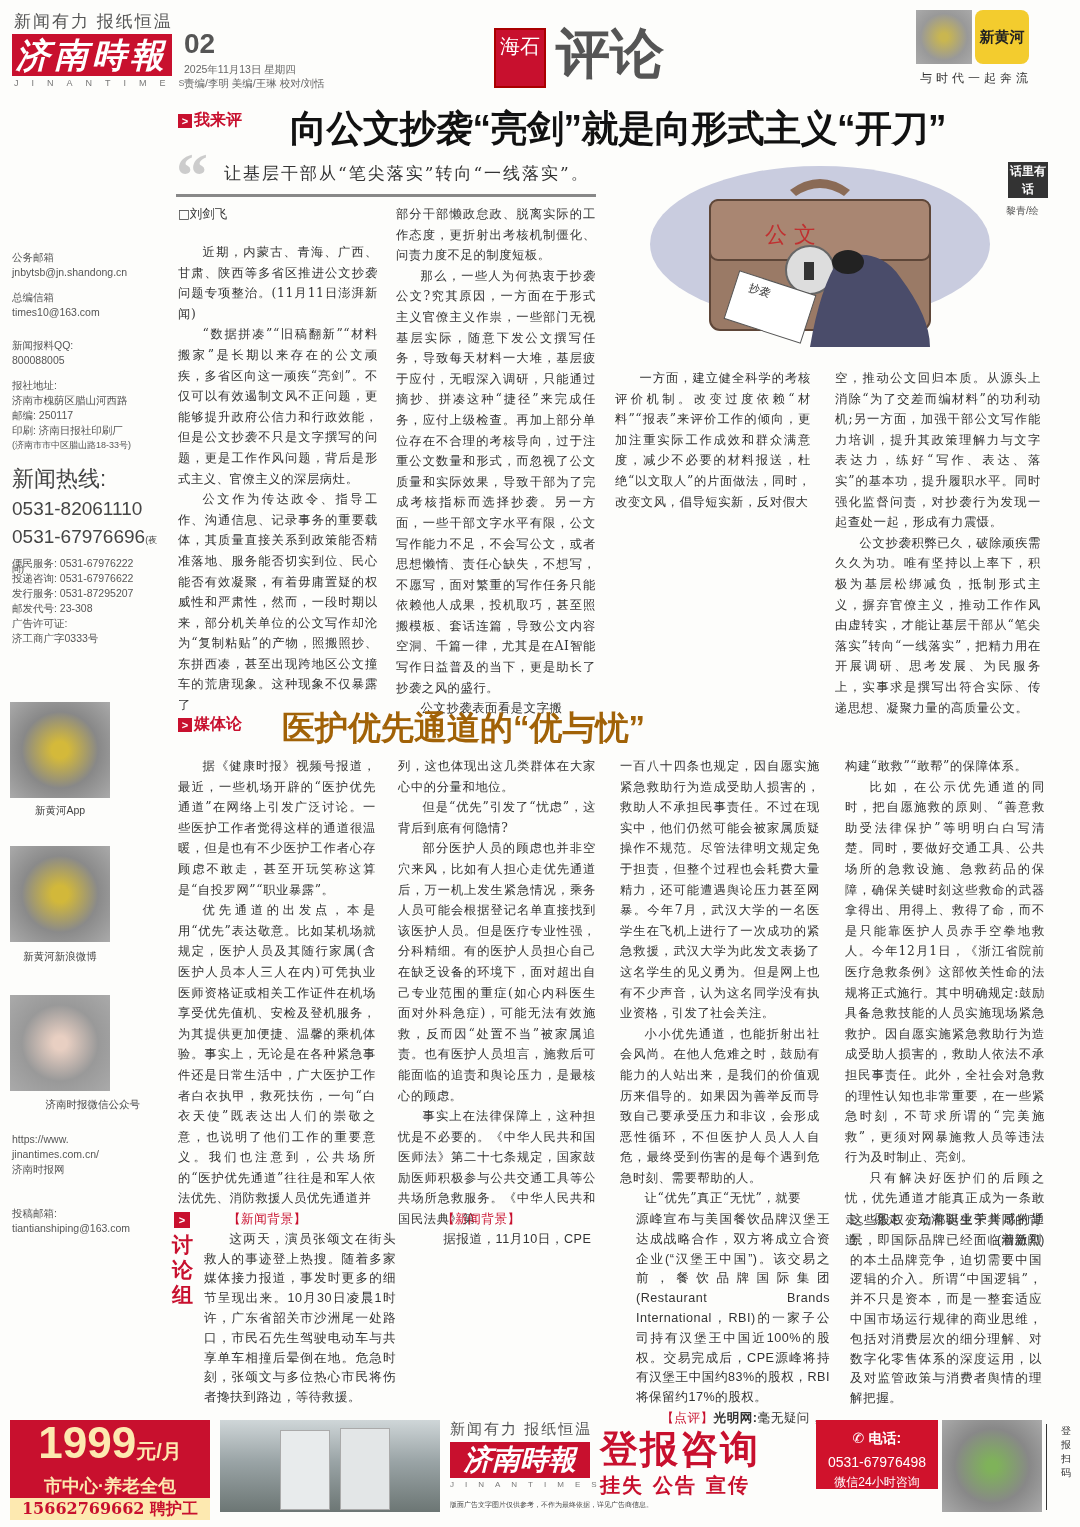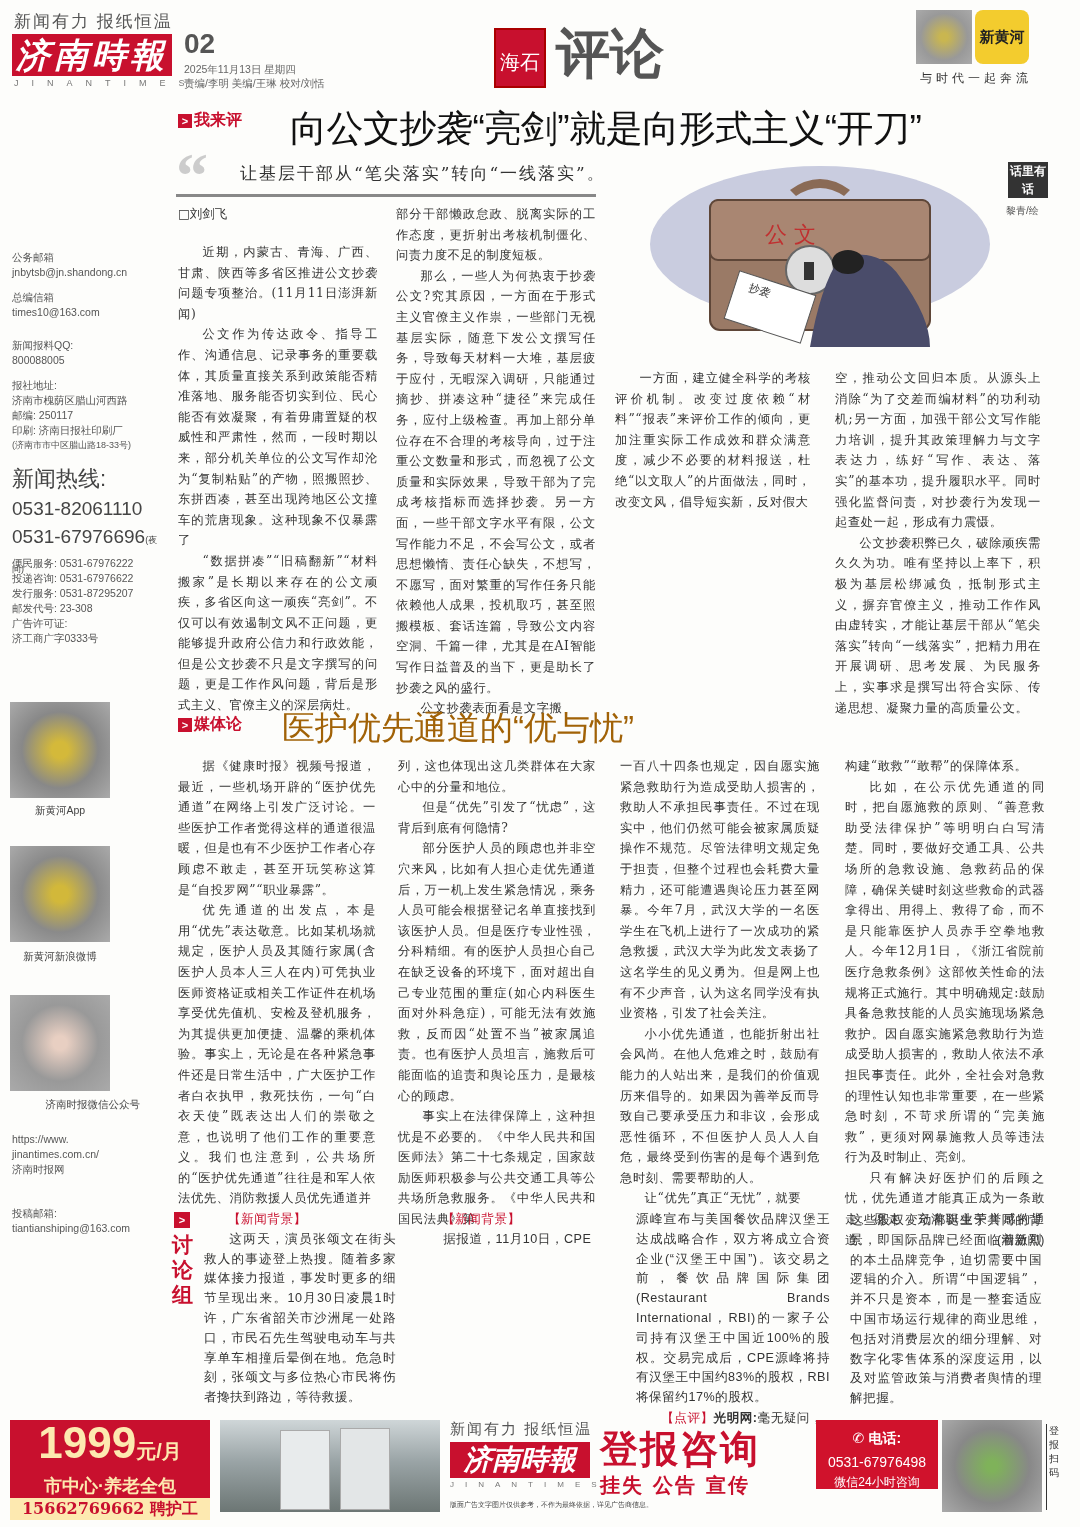--- a/index.html
+++ b/index.html
@@ -7,37 +7,37 @@
 body{position:relative;font-family:"DejaVu Serif","Liberation Serif",serif;color:#2a2a2a}
 .abs{position:absolute}
 .sans{font-family:"Liberation Sans","DejaVu Sans",sans-serif}
 
 #masthead{left:0;top:0;width:1080px;height:96px}
 .slogan{left:14px;top:10px;font-size:17px;color:#555;letter-spacing:2px}
 .logo-box{left:12px;top:34px;width:160px;height:42px;background:#c8102e;color:#fff;font-size:34px;font-weight:bold;letter-spacing:4px;line-height:42px;text-align:center;font-family:"DejaVu Serif",serif;font-style:italic}
 .logo-en{left:14px;top:78px;width:156px;font-size:9px;letter-spacing:13px;color:#777}
 .page-no{left:184px;top:28px;font-size:28px;font-weight:bold;color:#555}
 .edate{left:184px;top:62px;font-size:10.5px;color:#666;line-height:14px}
-.seal{left:494px;top:28px;width:52px;height:60px;background:#c8102e;color:#fff;font-size:20px;line-height:24px;text-align:center;padding-top:20px;border:2px solid #a00}
+.seal{left:494px;top:28px;width:52px;height:60px;background:#c8102e;color:#fff;font-size:20px;line-height:24px;text-align:center;padding-top:4px;border:2px solid #a00}
 .sec-title{left:556px;top:18px;font-size:54px;font-weight:bold;color:#555}
 .qr-top{left:916px;top:10px;width:56px;height:54px;background:radial-gradient(circle,#c9b650 10%,#999 60%,#aaa 100%)}
 .app-logo{left:975px;top:10px;width:54px;height:54px;background:#f3cc2e;border-radius:8px;color:#222;font-size:15px;font-weight:bold;text-align:center;line-height:54px}
 .tagline{left:920px;top:70px;font-size:12px;color:#333;letter-spacing:4px;font-weight:normal}
 
 .sb{left:12px;font-size:10.5px;color:#555;line-height:15px}
 .sb-hot{left:12px;font-size:22px;color:#444;line-height:26px}
 .sb-qr{left:10px;width:100px;height:96px}
 .qr1{background:radial-gradient(circle,#d4b93a 12%,#888 55%,#aaa 100%)}
 .qr2{background:radial-gradient(circle,#d2b83a 12%,#8a8a8a 55%,#aaa 100%)}
 .qr3{background:radial-gradient(circle,#e8cfc2 10%,#999 55%,#aaa 100%)}
 .sb-cap{font-size:10.5px;color:#444;text-align:center;width:100px}
 
 .tag{font-family:"Liberation Sans",sans-serif;font-weight:bold;font-size:16px;color:#c8102e;display:flex;align-items:center;gap:2px}
 .tag i{display:inline-block;width:14px;height:14px;background:#c8102e;color:#fff;font-style:normal;font-size:11px;line-height:14px;text-align:center}
-.headline{font-family:"Liberation Sans","DejaVu Sans",sans-serif;font-weight:normal;color:#111}
+.headline{font-family:"Liberation Sans","DejaVu Sans",sans-serif;font-weight:bold;color:#111}
 .col{font-size:12.3px;line-height:20.6px;text-align:justify;color:#333;letter-spacing:0.6px}
 .col p{text-indent:2em}
 .col p.noind{text-indent:0}
 .byline{font-size:12.5px;color:#333}
 .quote-mark{font-size:64px;color:#ccc;font-weight:bold;line-height:60px;font-family:"Liberation Serif",serif}
 .subhead{font-size:17px;color:#333;letter-spacing:2px}
 .rule{height:3px;background:#888}
 .red{color:#c8102e}
 .disc-label{left:172px;top:1212px;width:20px;font-family:"Liberation Sans",sans-serif;font-weight:bold;font-size:21px;color:#c8102e;line-height:25px;text-align:center}
 .disc-label i{display:block;width:16px;height:16px;margin:0 auto 4px;background:#c8102e;color:#fff;font-style:normal;font-size:11px;line-height:16px}
@@ -120,28 +120,28 @@
     <div>tiantianshiping@163.com</div>
   </div>
 </div>
 
 <div class="abs tag" style="left:178px;top:110px">
     <i>&gt;</i>
     <span>我来评</span>
   </div>
 <div class="abs headline" style="left:290px;top:104px;font-size:37px;letter-spacing:-0.5px">向公文抄袭“亮剑”就是向形式主义“开刀”</div>
 <div class="abs quote-mark" style="left:176px;top:146px">“</div>
-<div class="abs subhead" style="left:240px;top:162px">让基层干部从“笔尖落实”转向“一线落实”。</div>
+<div class="abs subhead" style="left:224px;top:162px">让基层干部从“笔尖落实”转向“一线落实”。</div>
 <div class="abs rule" style="left:176px;top:194px;width:420px"></div>
 <div class="abs byline" style="left:178px;top:206px">□刘剑飞</div>
 
 <div class="abs col" style="left:178px;top:242px;width:200px">
   <p>近期，内蒙古、青海、广西、甘肃、陕西等多省区推进公文抄袭问题专项整治。(11月11日澎湃新闻)</p>
+  <p>“数据拼凑”“旧稿翻新”“材料搬家”是长期以来存在的公文顽疾，多省区向这一顽疾“亮剑”。不仅可以有效遏制文风不正问题，更能够提升政府公信力和行政效能，但是公文抄袭不只是文字撰写的问题，更是工作作风问题，背后是形式主义、官僚主义的深层病灶。</p>
   <p>公文作为传达政令、指导工作、沟通信息、记录事务的重要载体，其质量直接关系到政策能否精准落地、服务能否切实到位、民心能否有效凝聚，有着毋庸置疑的权威性和严肃性，然而，一段时期以来，部分机关单位的公文写作却沦为“复制粘贴”的产物，照搬照抄、东拼西凑，甚至出现跨地区公文撞车的荒唐现象。这种现象不仅暴露了</p>
-  <p>“数据拼凑”“旧稿翻新”“材料搬家”是长期以来存在的公文顽疾，多省区向这一顽疾“亮剑”。不仅可以有效遏制文风不正问题，更能够提升政府公信力和行政效能，但是公文抄袭不只是文字撰写的问题，更是工作作风问题，背后是形式主义、官僚主义的深层病灶。</p>
 </div>
 <div class="abs col" style="left:396px;top:204px;width:200px">
   <p class="noind">部分干部懒政怠政、脱离实际的工作态度，更折射出考核机制僵化、问责力度不足的制度短板。</p>
   <p>那么，一些人为何热衷于抄袭公文?究其原因，一方面在于形式主义官僚主义作祟，一些部门无视基层实际，随意下发公文撰写任务，导致每天材料一大堆，基层疲于应付，无暇深入调研，只能通过摘抄、拼凑这种“捷径”来完成任务，应付上级检查。再加上部分单位存在不合理的考核导向，过于注重公文数量和形式，而忽视了公文质量和实际效果，导致干部为了完成考核指标而选择抄袭。另一方面，一些干部文字水平有限，公文写作能力不足，不会写公文，或者思想懒惰、责任心缺失，不想写，不愿写，面对繁重的写作任务只能依赖他人成果，投机取巧，甚至照搬模板、套话连篇，导致公文内容空洞、千篇一律，尤其是在AI智能写作日益普及的当下，更是助长了抄袭之风的盛行。</p>
   <p>公文抄袭表面看是文字搬</p>
 </div>
 
 <div class="abs" style="left:640px;top:162px;width:360px;height:190px">
   <svg width="360" height="190" viewBox="0 0 360 190">
     <ellipse cx="180" cy="82" rx="170" ry="78" fill="#c9ccdf"></ellipse>
@@ -231,14 +231,14 @@
     <div class="abs sans" style="left:150px;top:4px;font-size:38px;font-weight:bold;color:#c8102e;letter-spacing:2px">登报咨询</div>
     <div class="abs" style="left:150px;top:52px;font-size:20px;font-weight:bold;color:#c8102e;letter-spacing:2px">挂失 公告 宣传</div>
     <div class="abs" style="left:0;top:80px;font-size:7px;color:#444;width:370px;white-space:nowrap;overflow:hidden">版面广告文字图片仅供参考，不作为最终依据，详见广告商信息。</div>
   </div>
   <div class="abs ad-phone sans">
     <div style="font-size:14px;font-weight:bold;margin-top:10px"><span>✆ </span><span>电话:</span></div>
     <div style="font-size:14px;margin-top:6px">0531-67976498</div>
     <div style="font-size:12px;margin-top:4px">微信24小时咨询</div>
   </div>
   <div class="abs ad-qr"></div>
-  <div class="abs sans" style="left:1036px;top:4px;width:14px;font-size:10px;line-height:14px;color:#333;border-left:1px solid #333;padding-left:2px;height:86px">登报扫码</div>
+  <div class="abs sans" style="left:1036px;top:4px;width:14px;font-size:10px;line-height:14px;color:#333;border-left:1px solid #333;padding-left:14px;height:86px">登报扫码</div>
 </div>
 
 </body></html>

